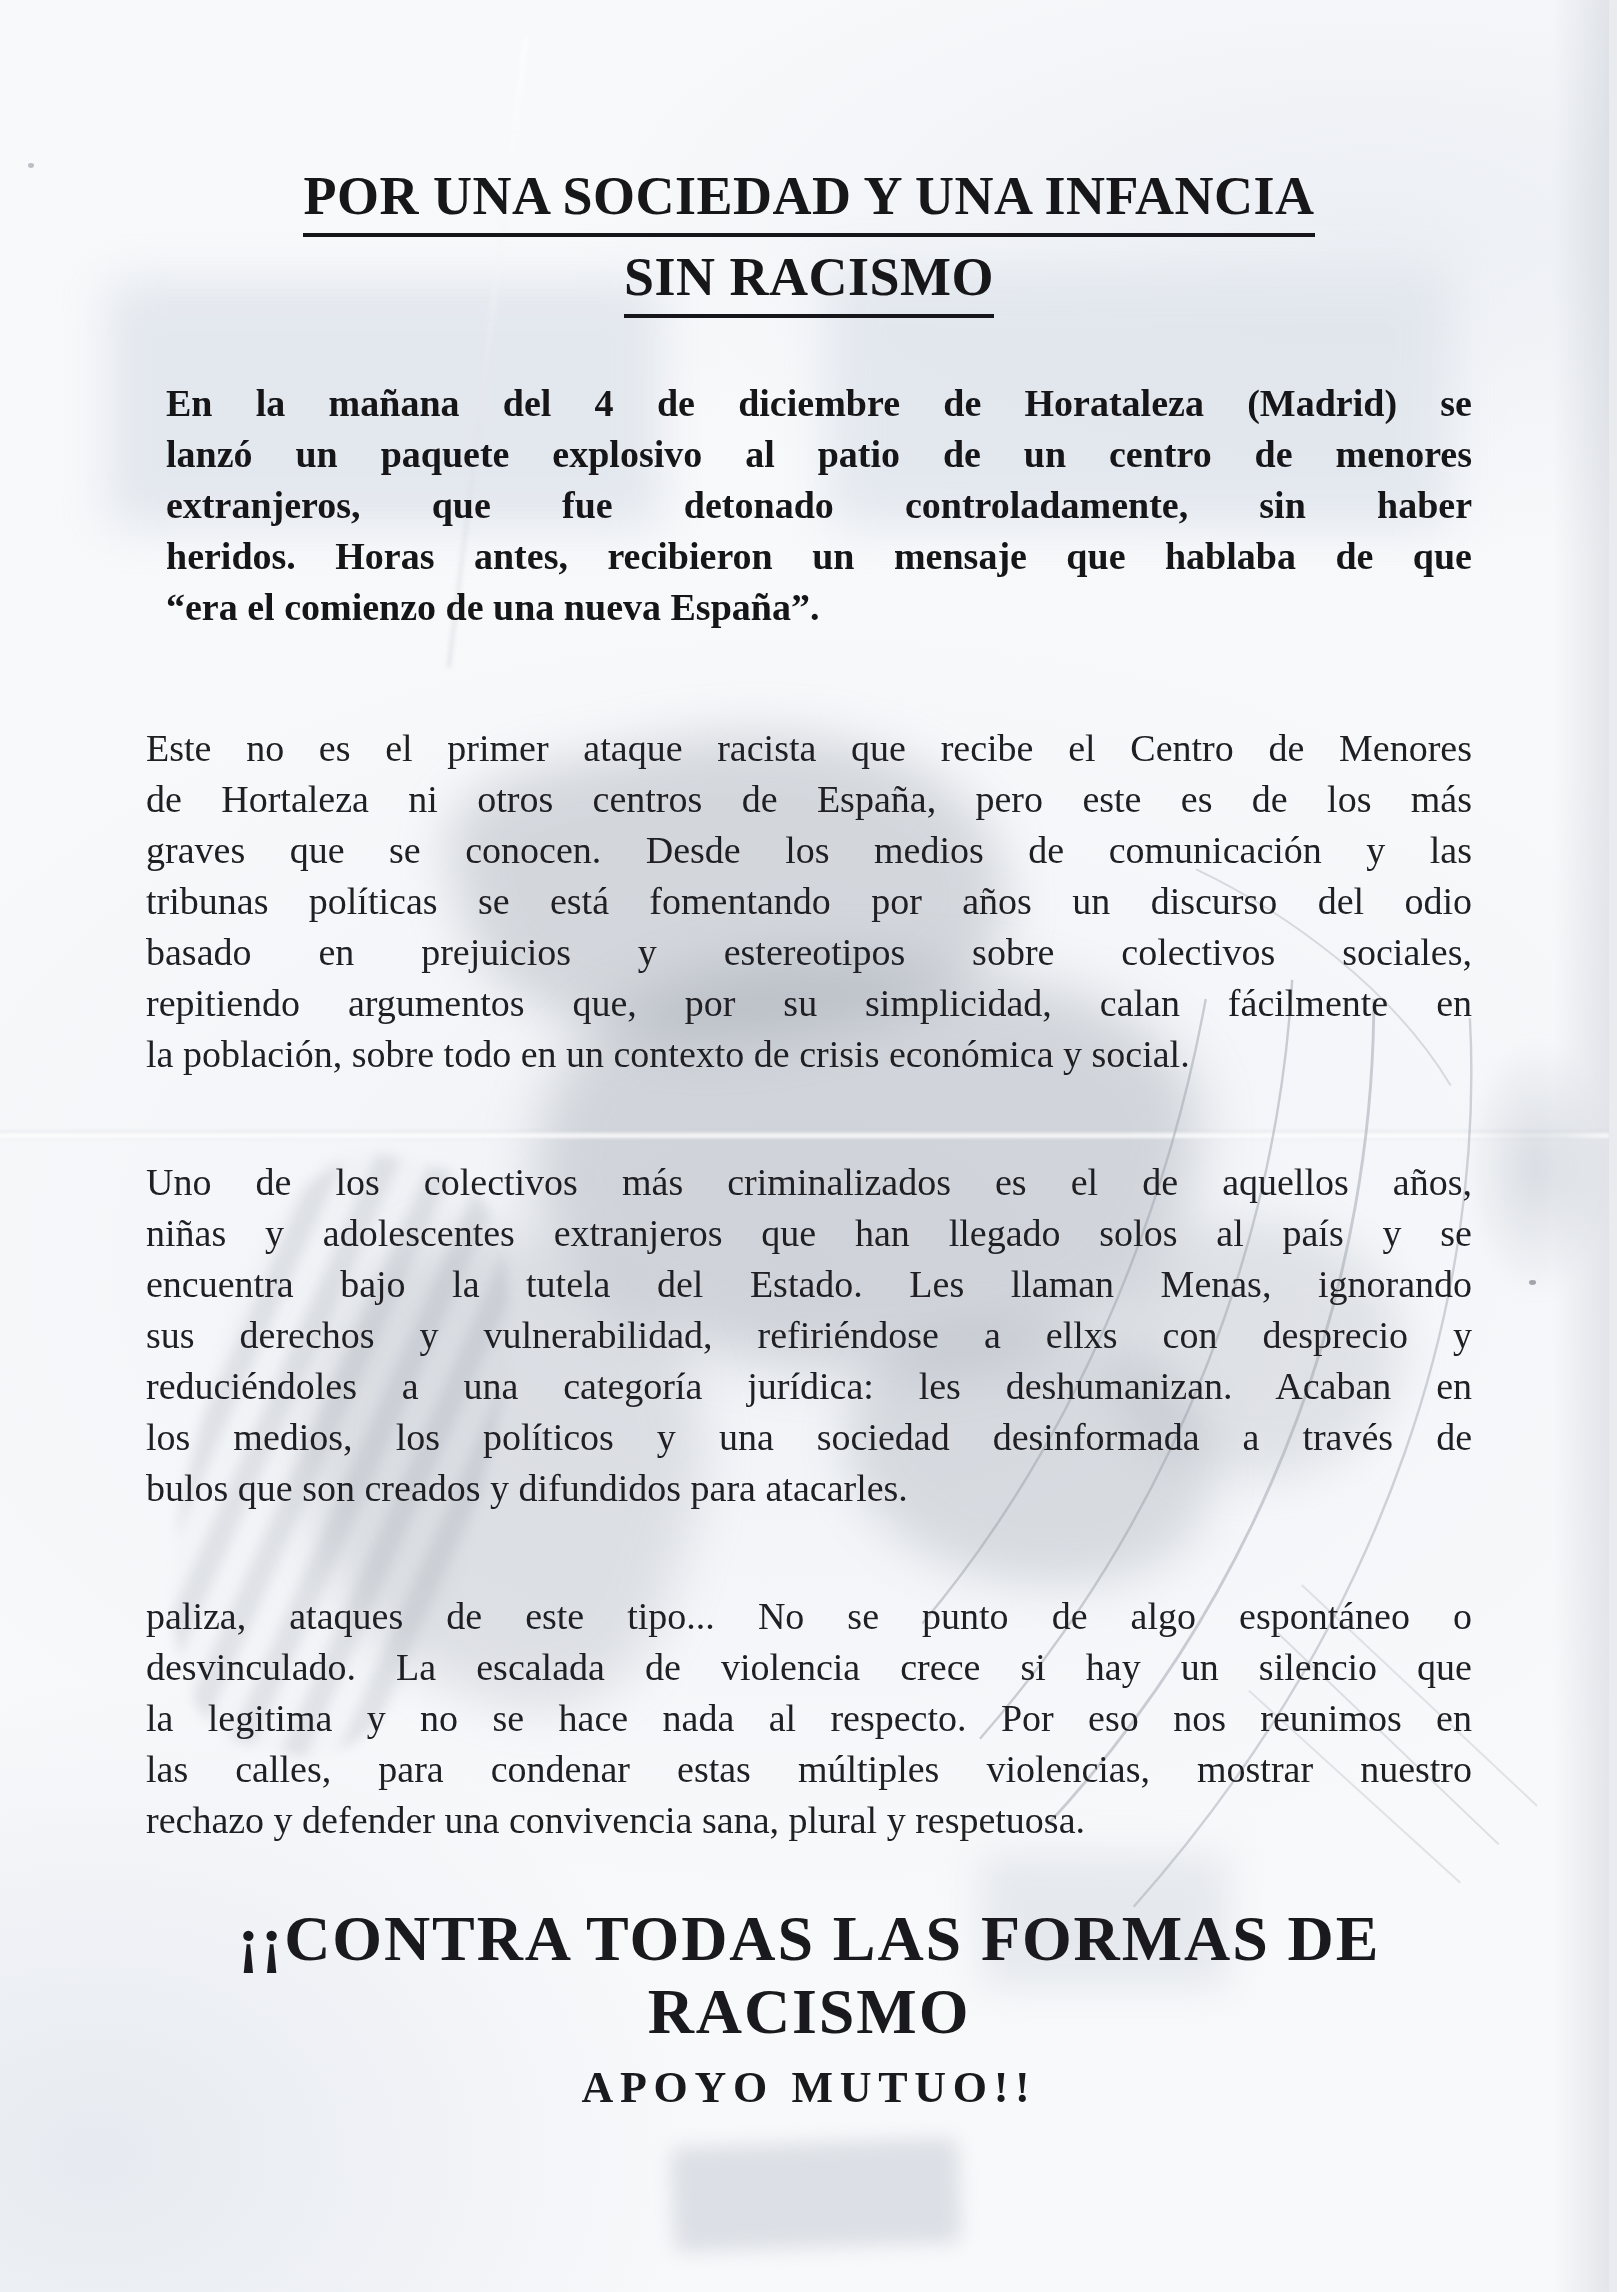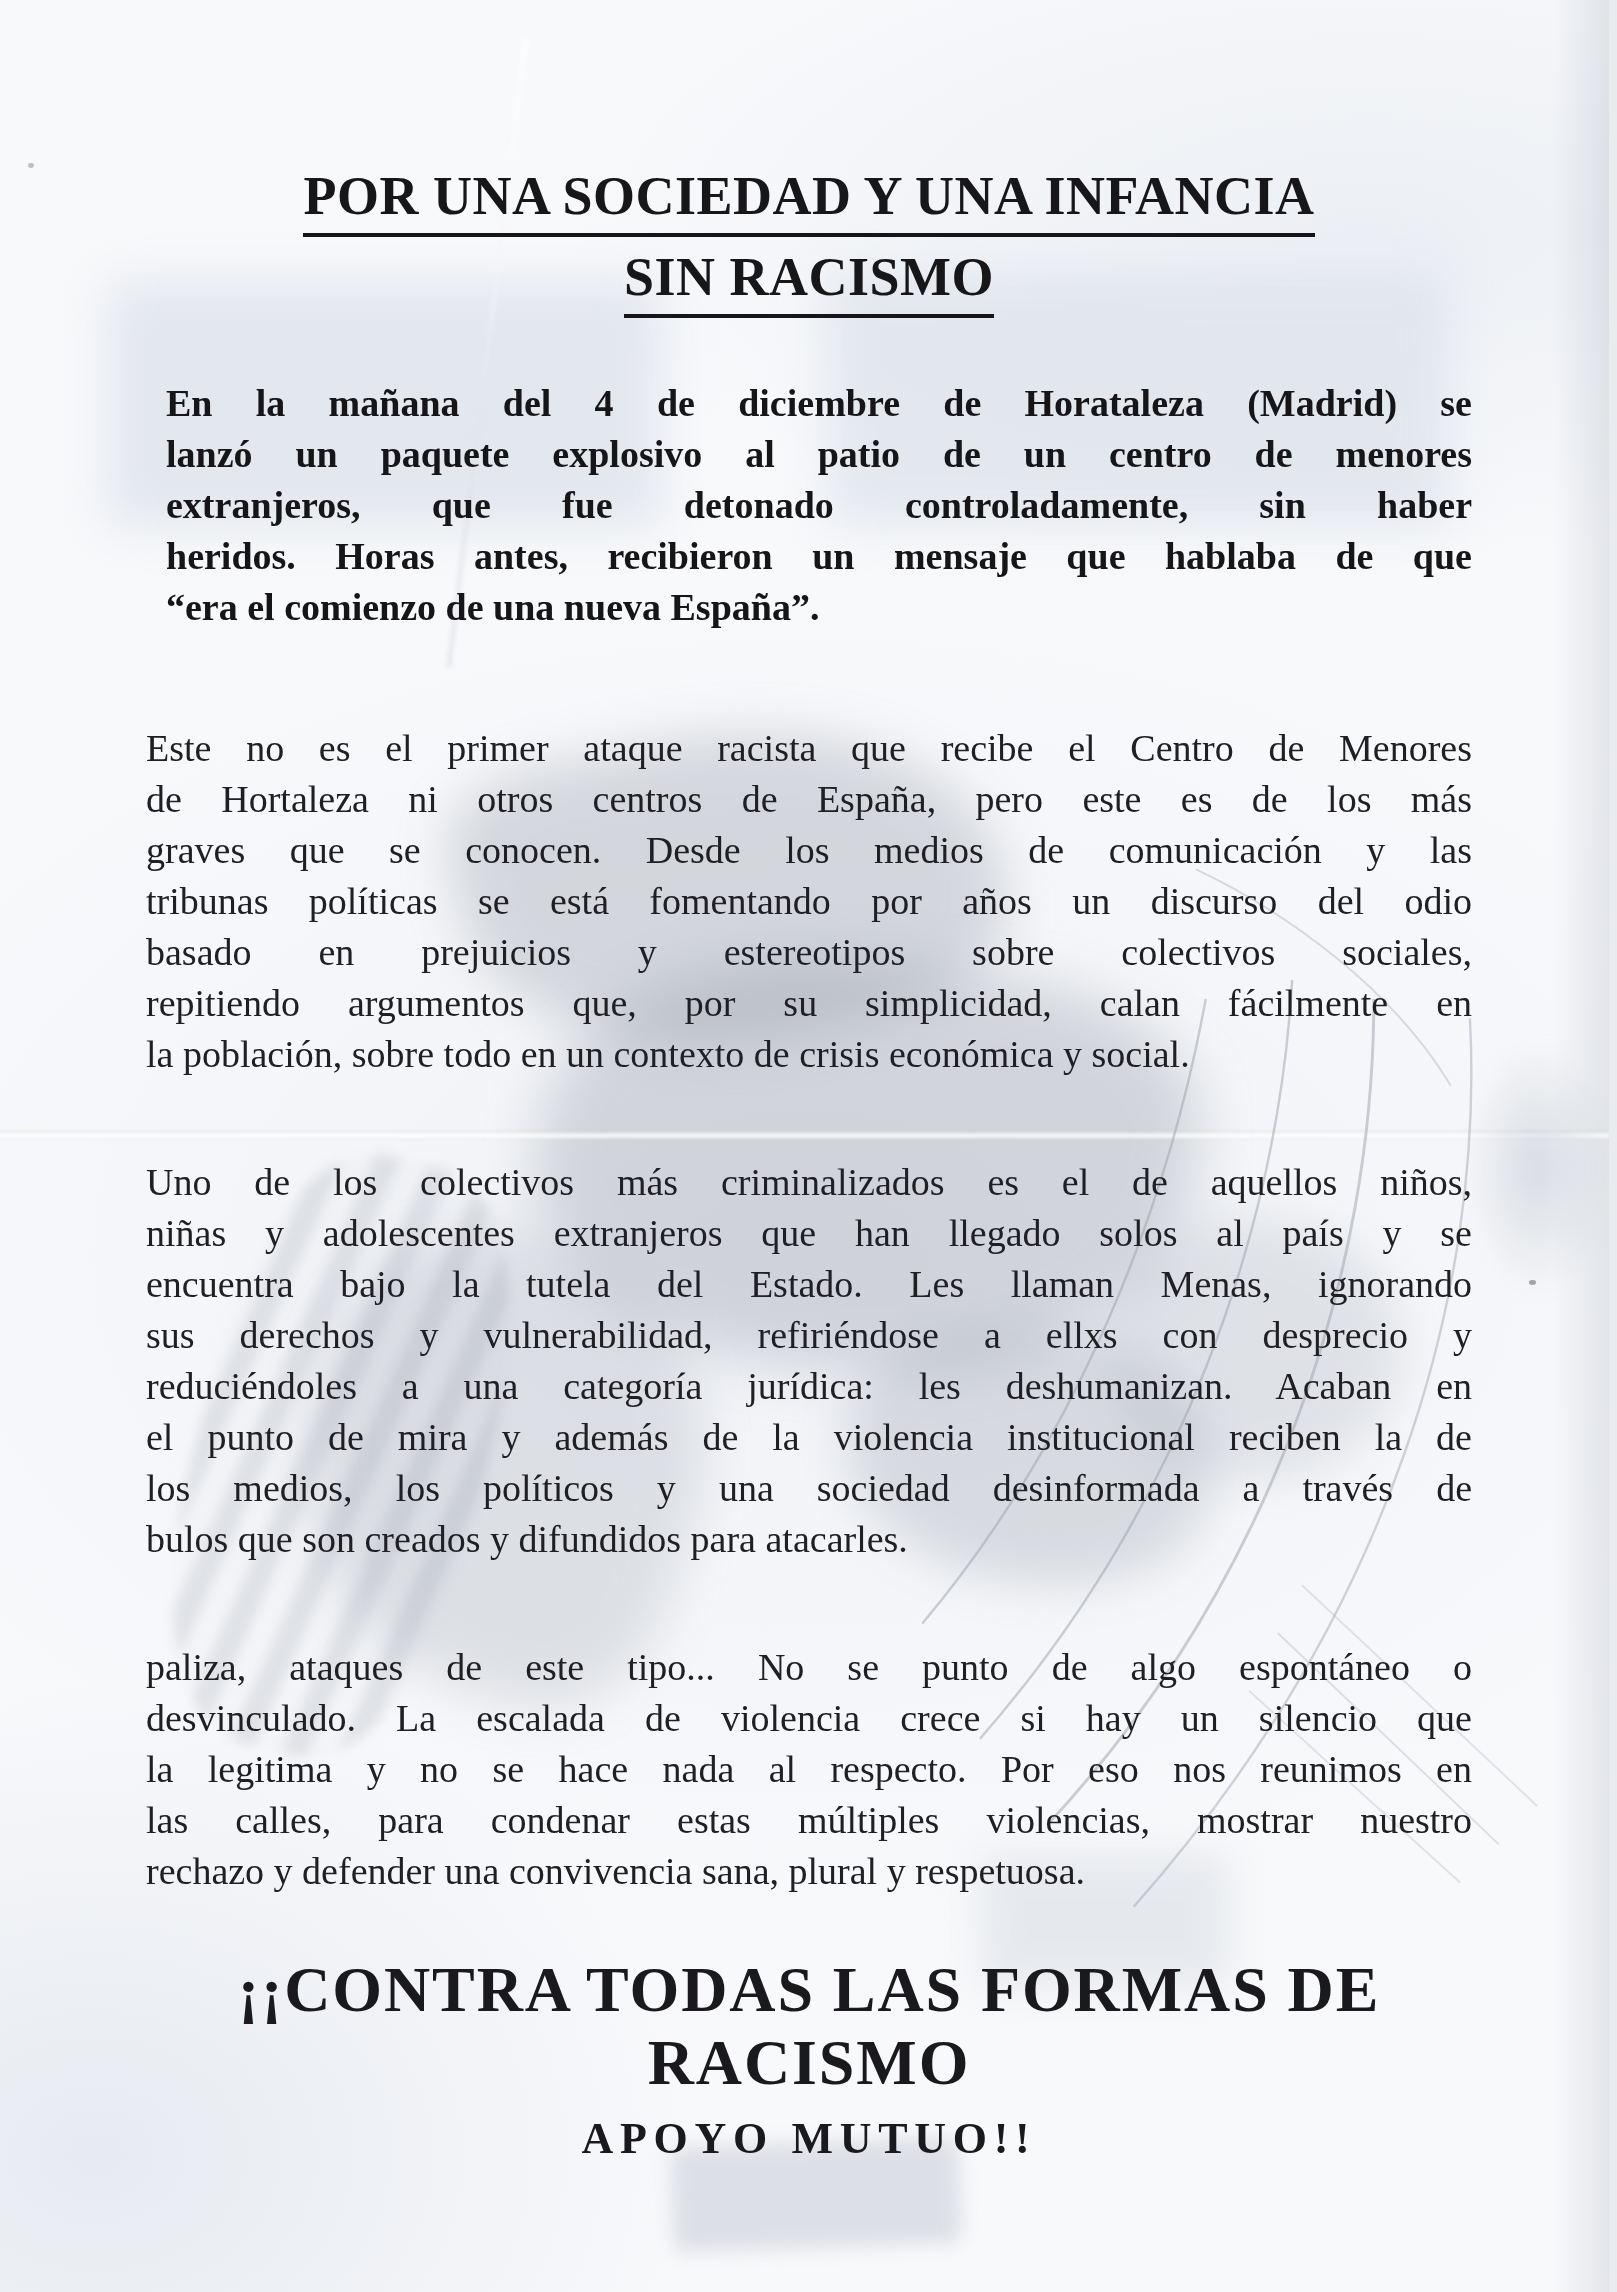--- a/index.html
+++ b/index.html
@@ -173,26 +173,25 @@
       <span class="tline">Este no es el primer ataque racista que recibe el Centro de Menores</span>
       <span class="tline">de Hortaleza ni otros centros de España, pero este es de los más</span>
       <span class="tline">graves que se conocen. Desde los medios de comunicación y las</span>
       <span class="tline">tribunas políticas se está fomentando por años un discurso del odio</span>
       <span class="tline">basado en prejuicios y estereotipos sobre colectivos sociales,</span>
       <span class="tline">repitiendo argumentos que, por su simplicidad, calan fácilmente en</span>
       <span class="tline end">la población, sobre todo en un contexto de crisis económica y social.</span>
     </p>
 
     <p class="para p3">
-      <span class="tline">Uno de los colectivos más criminalizados es el de aquellos niños,</span>
+      <span class="tline">Uno de los colectivos más criminalizados es el de aquellos años,</span>
       <span class="tline">niñas y adolescentes extranjeros que han llegado solos al país y se</span>
       <span class="tline">encuentra bajo la tutela del Estado. Les llaman Menas, ignorando</span>
       <span class="tline">sus derechos y vulnerabilidad, refiriéndose a ellxs con desprecio y</span>
       <span class="tline">reduciéndoles a una categoría jurídica: les deshumanizan. Acaban en</span>
-      <span class="tline">el punto de mira y además de la violencia institucional reciben la de</span>
       <span class="tline">los medios, los políticos y una sociedad desinformada a través de</span>
       <span class="tline end">bulos que son creados y difundidos para atacarles.</span>
     </p>
 
     <p class="para p4">
       <span class="tline">paliza, ataques de este tipo... No se punto de algo espontáneo o</span>
       <span class="tline">desvinculado. La escalada de violencia crece si hay un silencio que</span>
       <span class="tline">la legitima y no se hace nada al respecto. Por eso nos reunimos en</span>
       <span class="tline">las calles, para condenar estas múltiples violencias, mostrar nuestro</span>
       <span class="tline end">rechazo y defender una convivencia sana, plural y respetuosa.</span>

